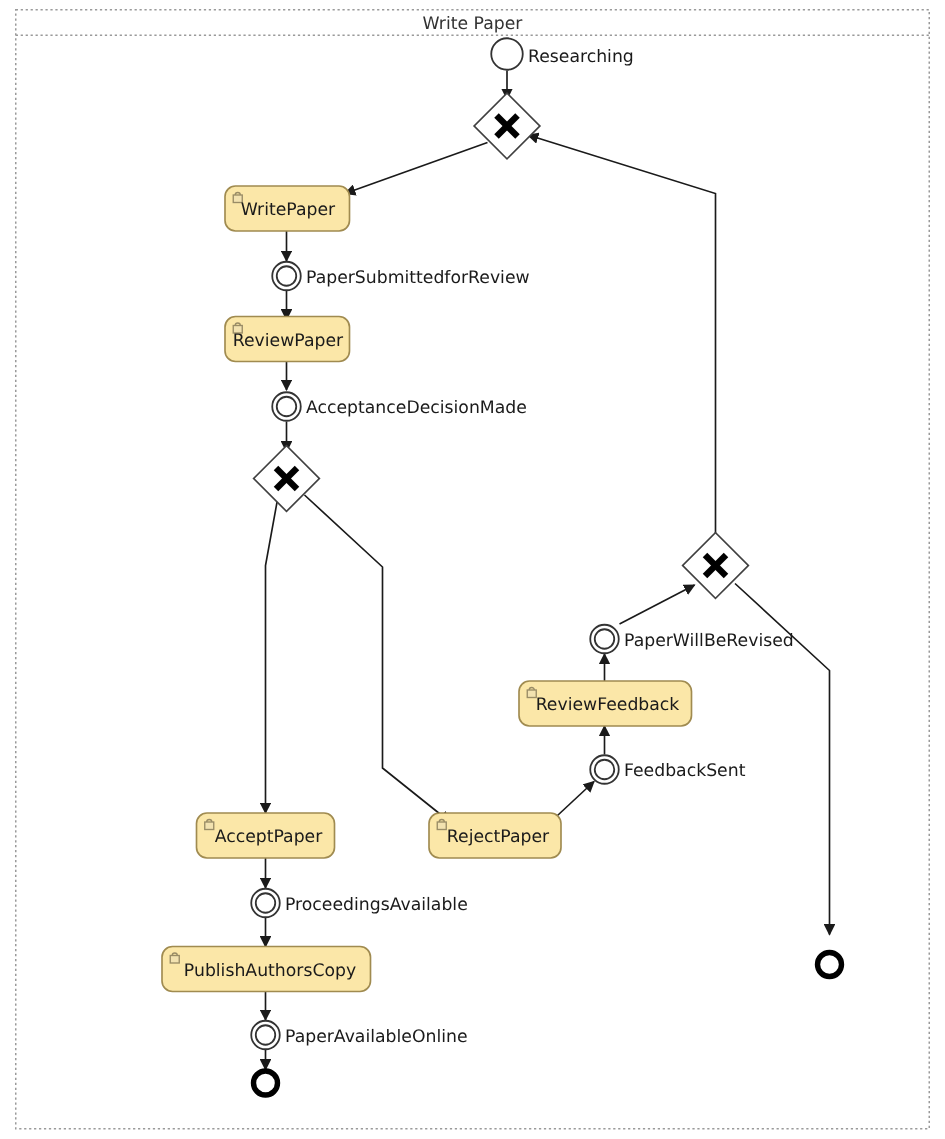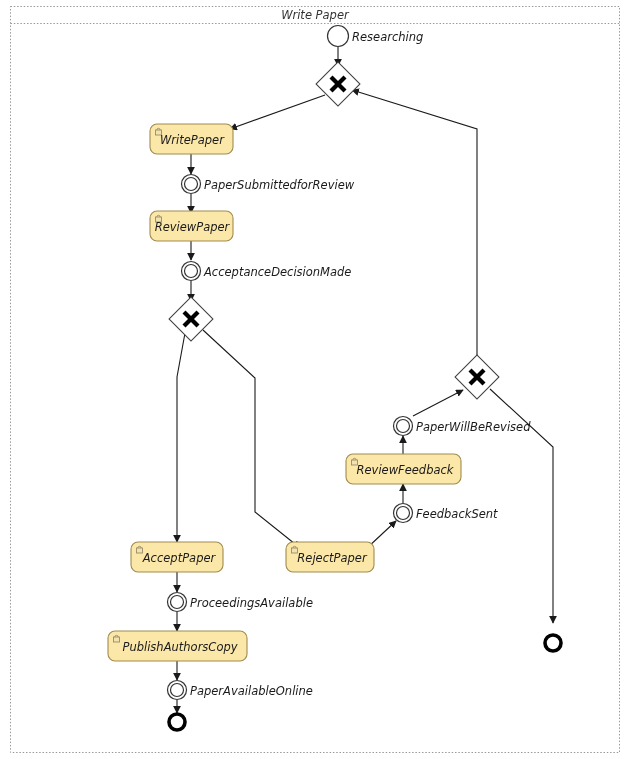--- a/index.html
+++ b/index.html
@@ -9,21 +9,20 @@
   }
   body {
     font-family: "DejaVu Sans", sans-serif;
   }
   #canvas {
     position: relative;
     width: 630px;
     height: 759px;
     background: #ffffff;
     overflow: hidden;
-    font-style: italic;
   }
   #diagram-svg {
     position: absolute;
     left: 0;
     top: 0;
     width: 630px;
     height: 759px;
   }
   .lane-title {
     font-size: 11.5px;

